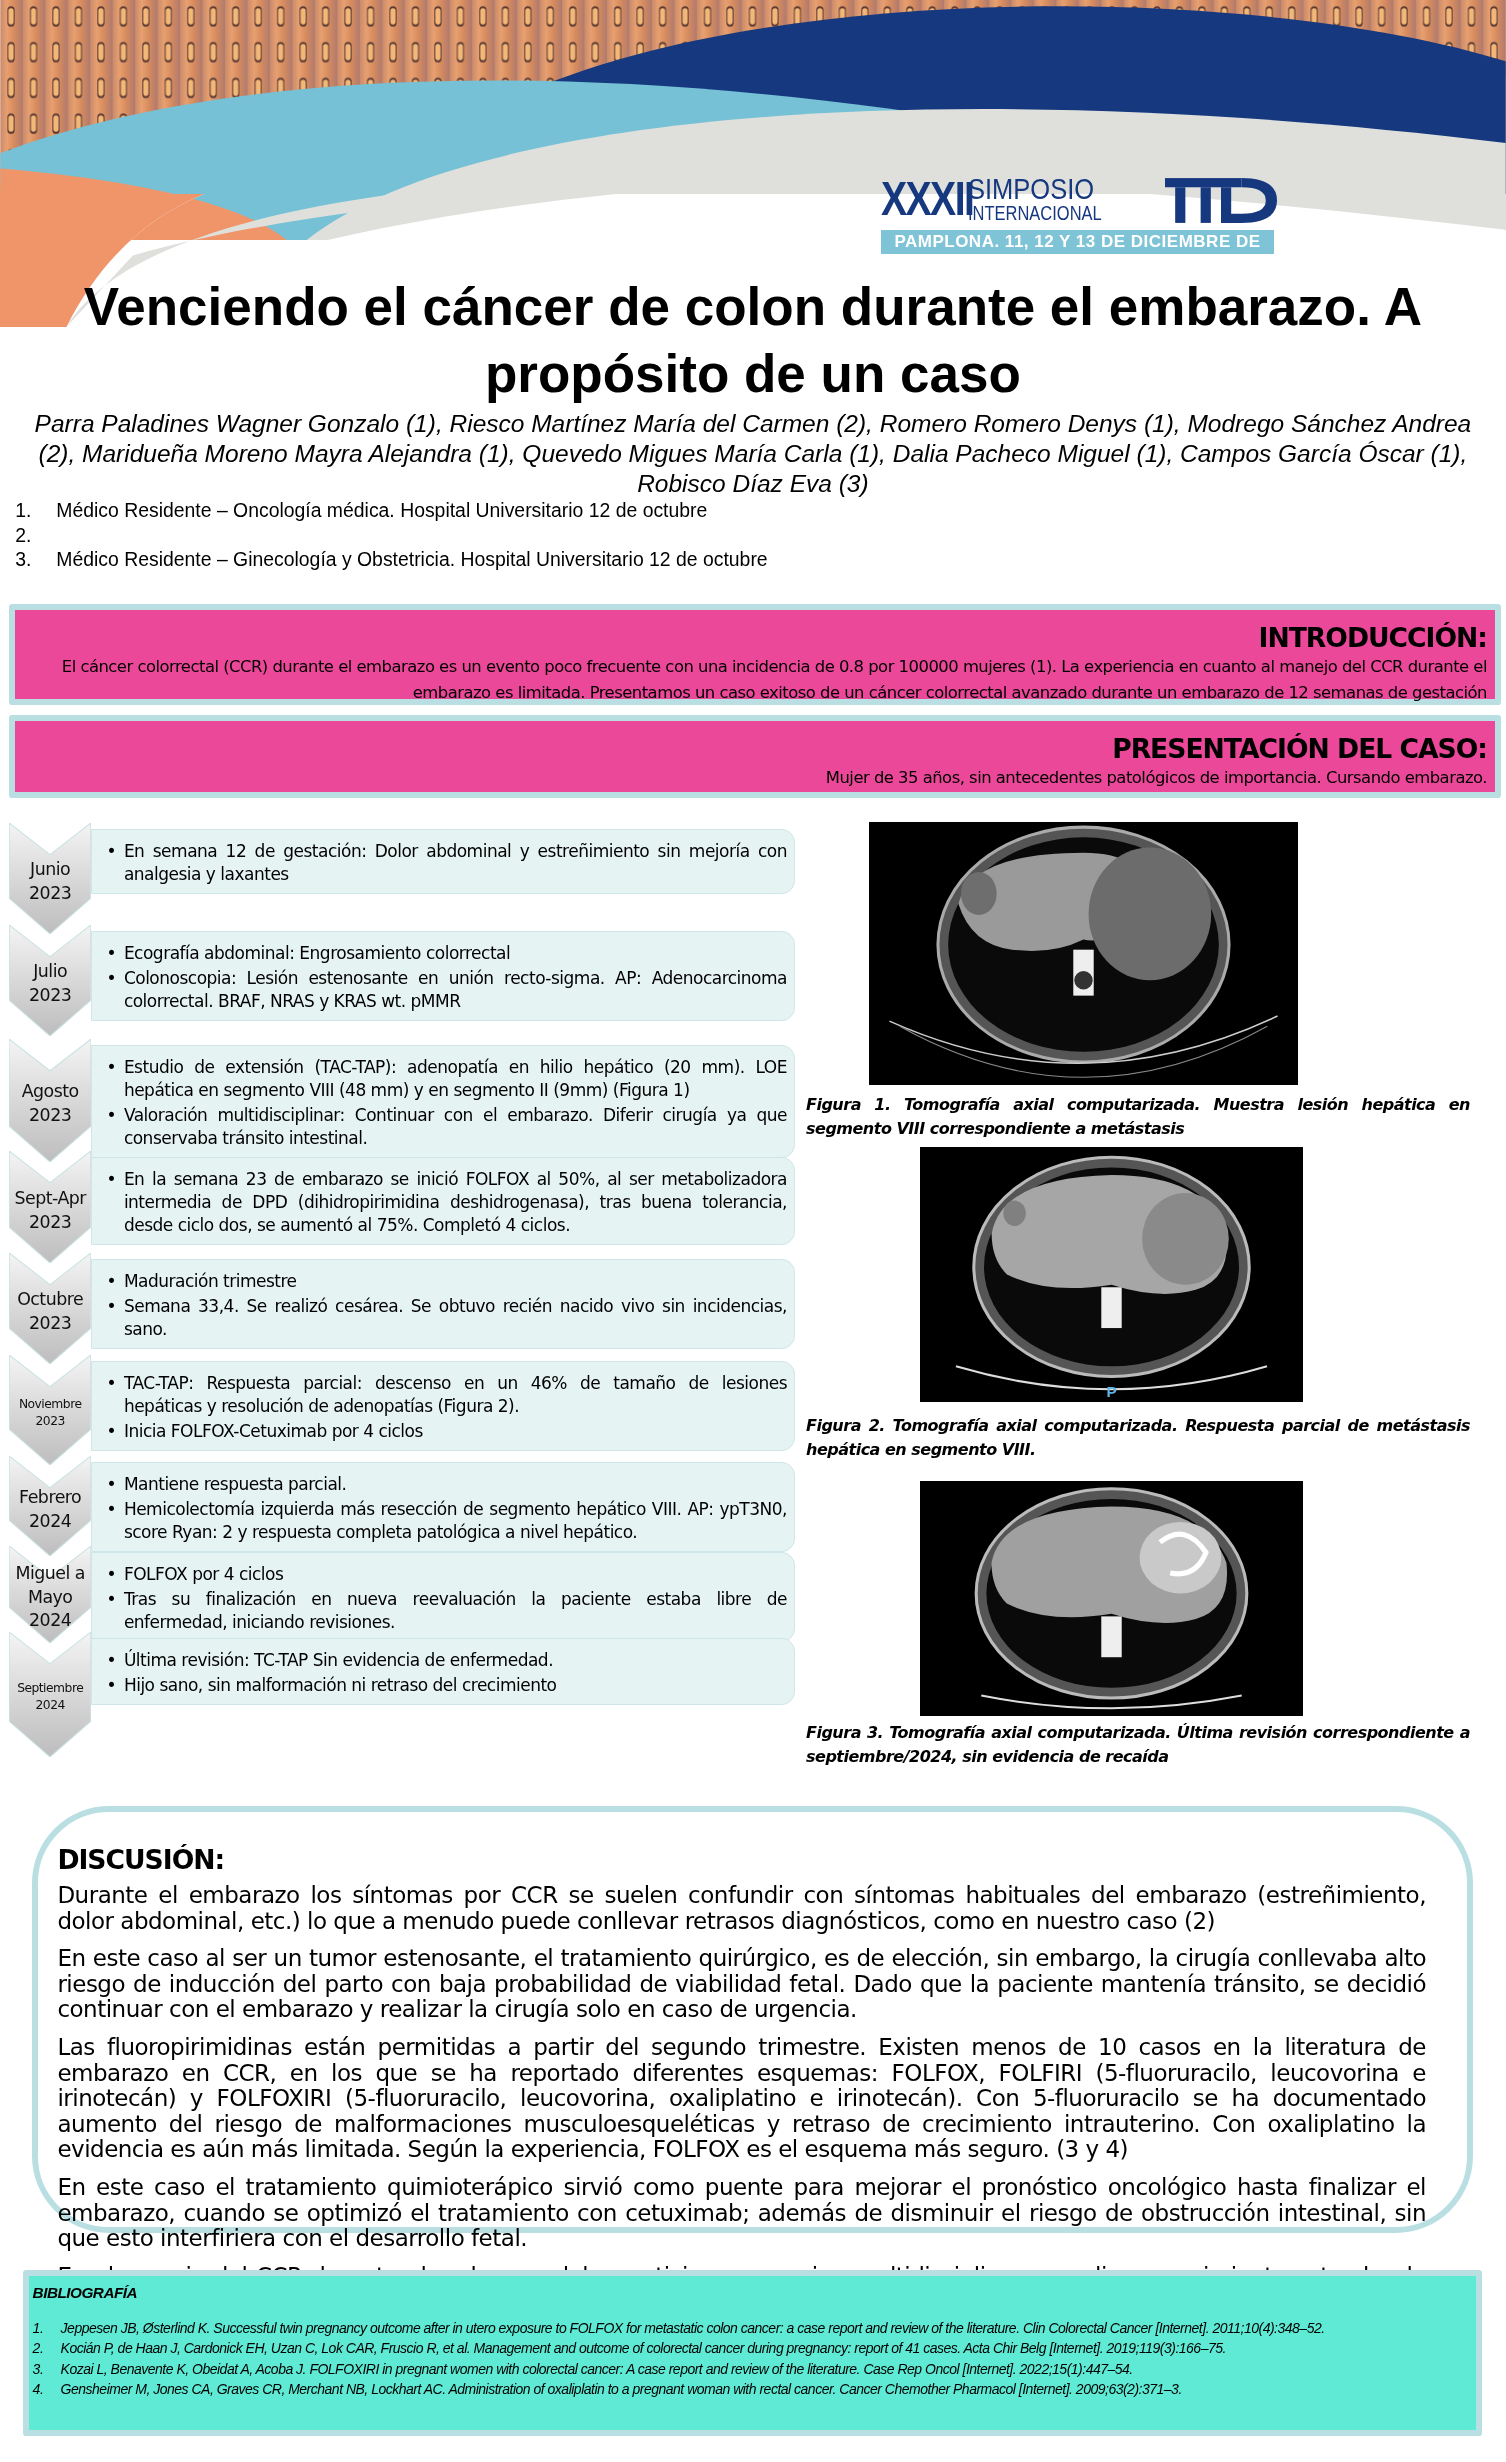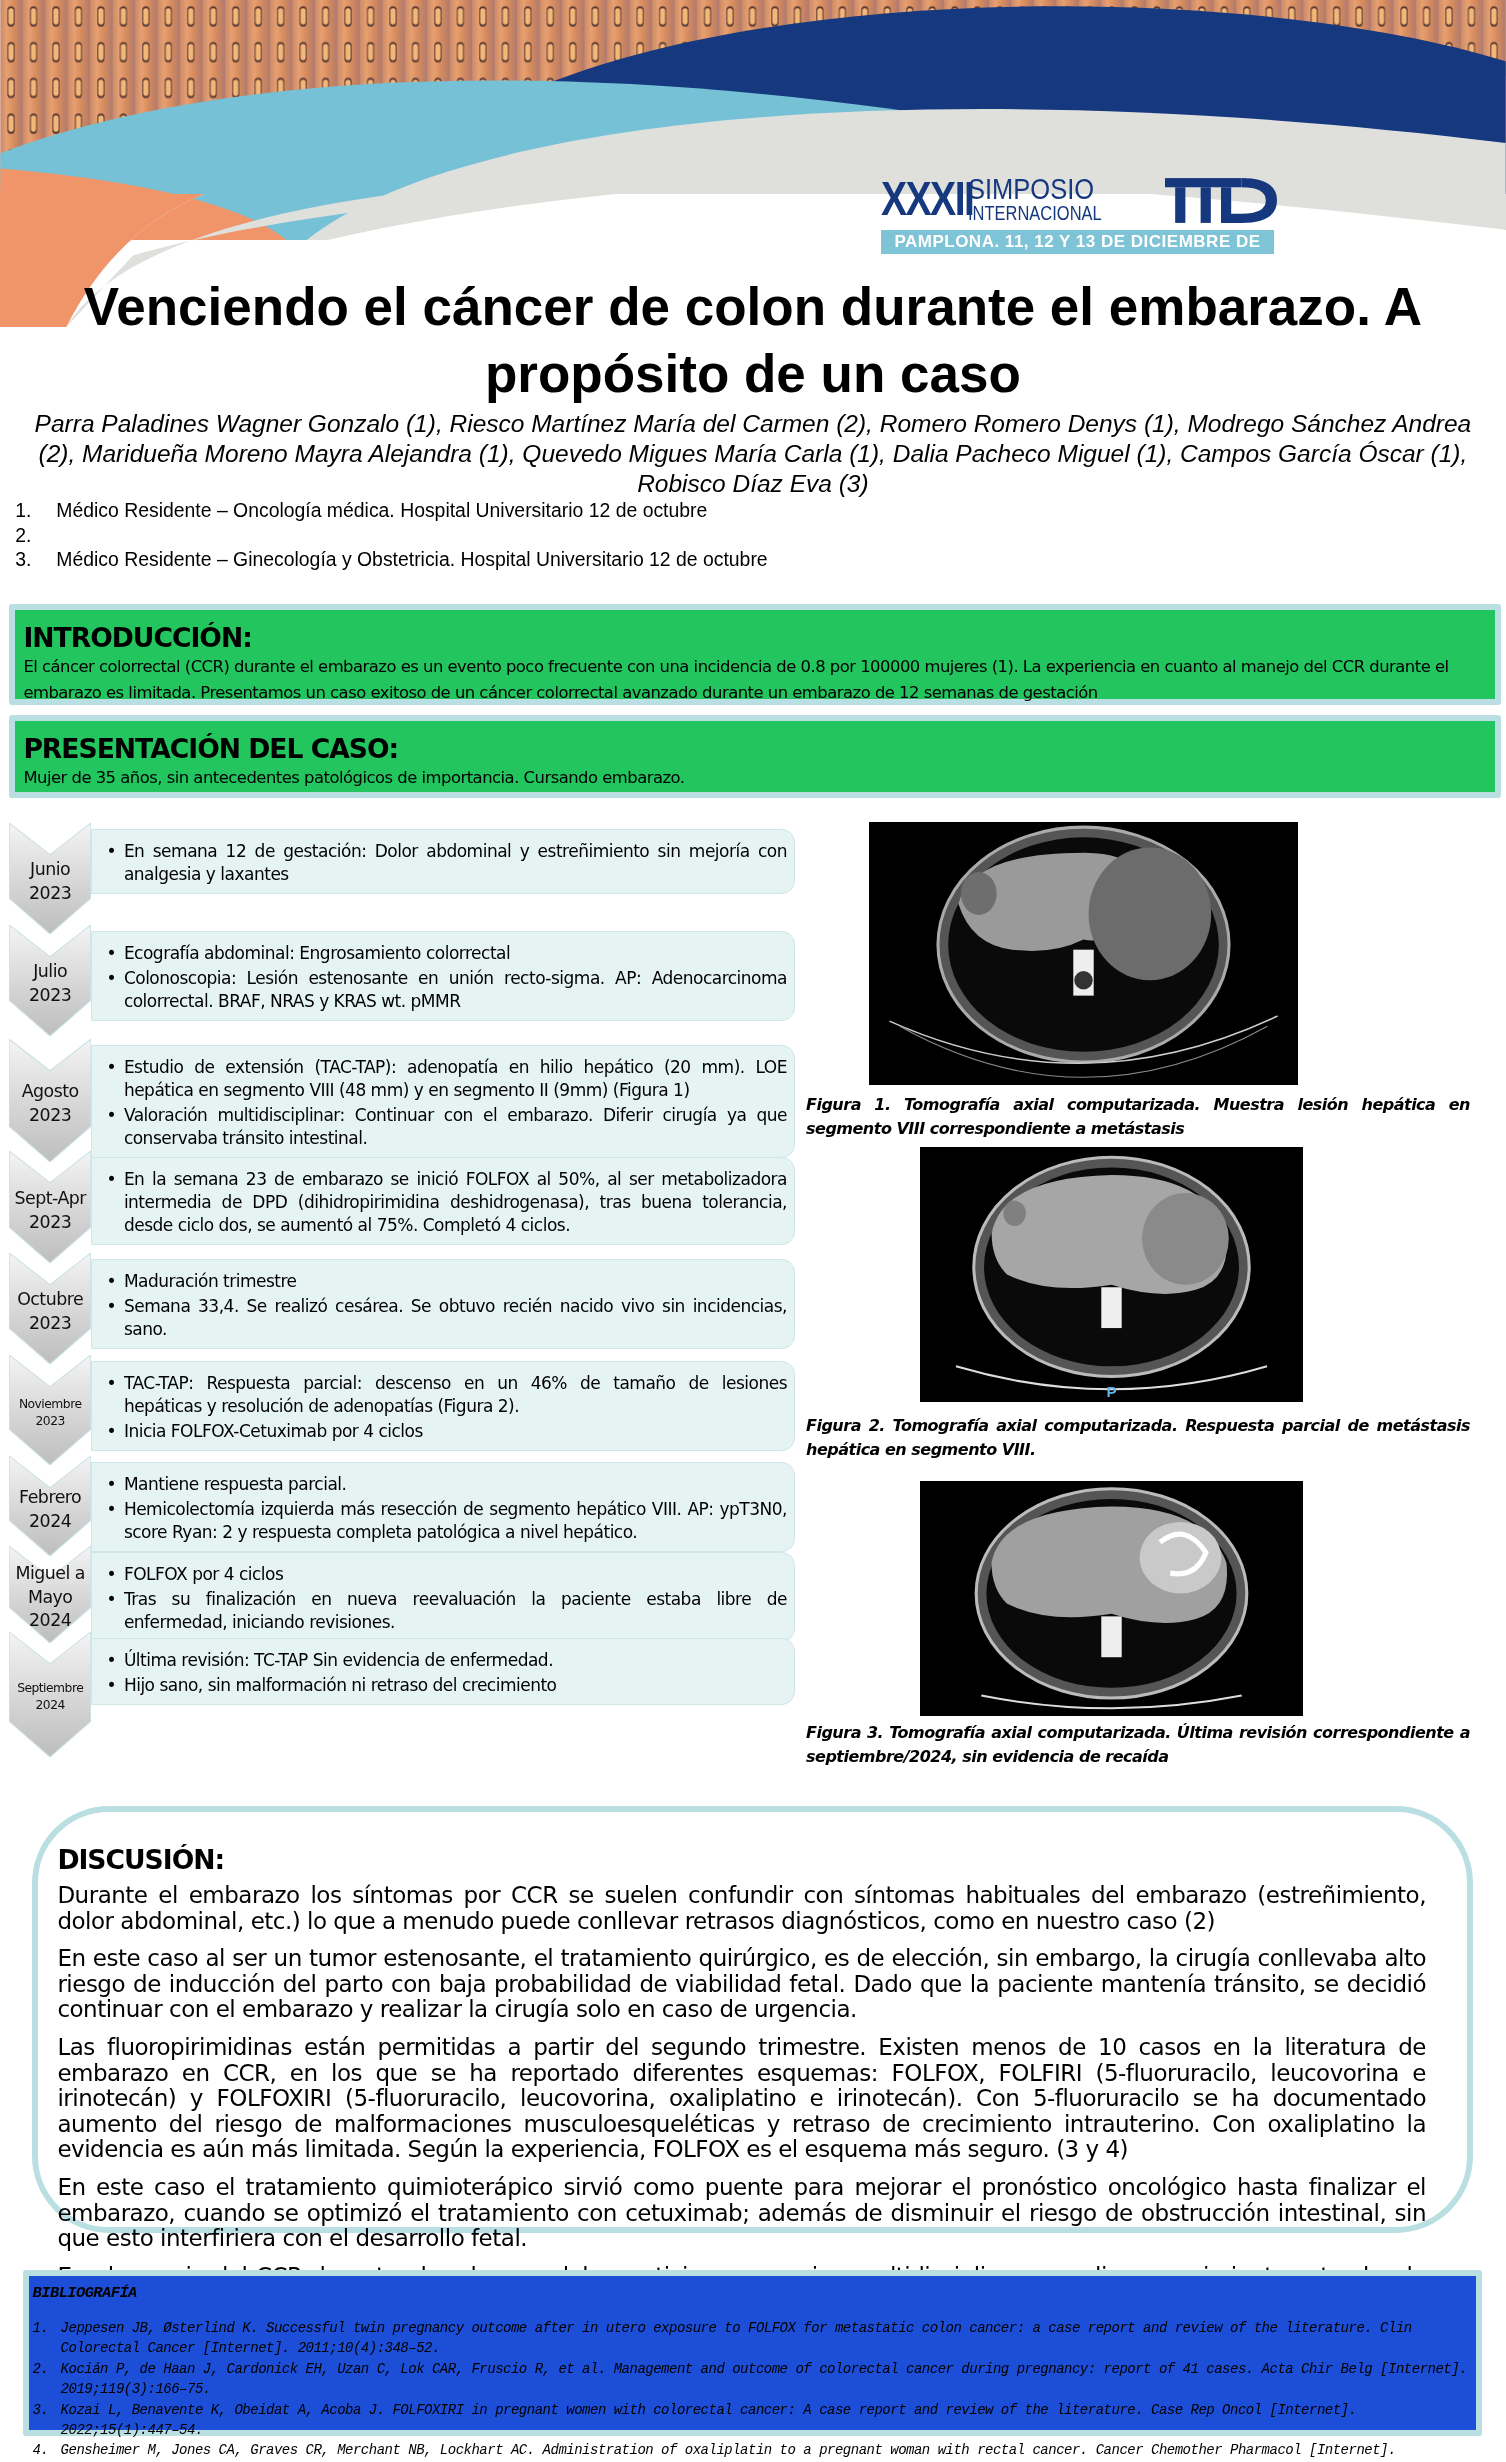--- a/index.html
+++ b/index.html
@@ -17,21 +17,21 @@
   .logo-strip { position: absolute; left: 0; top: 56px; width: 393px; height: 23.5px; background: #7ec4d6; color: #ffffff; font-weight: bold; font-size: 17px; line-height: 23.5px; text-align: center; letter-spacing: 0.5px; }
 
   
   .title { position: absolute; left: 20.4px; top: 273px; width: 1465px; text-align: center; font-weight: bold; font-size: 53px; line-height: 67px; }
   .authors { position: absolute; left: 20.4px; top: 409px; width: 1465px; text-align: center; font-style: italic; font-size: 24.5px; line-height: 30px; }
   .affils { position: absolute; left: 15.3px; top: 498px; list-style: none; margin: 0; padding: 0; font-size: 19.4px; line-height: 24.5px; }
   .affils li { display: flex; }
   .affils .num { width: 41px; }
 
   
-  .sec-box { position: absolute; background: #22c55e; border: 6.1px solid #b9dfe3; border-radius: 3.1px; box-sizing: border-box; font-family: "DejaVu Sans", sans-serif; }
+  .sec-box { position: absolute; background: #ec4899; border: 6.1px solid #b9dfe3; border-radius: 3.1px; box-sizing: border-box; font-family: "DejaVu Sans", sans-serif; text-align: right; }
   .sec-title { font-family: "DejaVu Sans", sans-serif; font-weight: bold; font-size: 26.6px; line-height: 33px; letter-spacing: -1px; }
   .sec-text { font-family: "DejaVu Sans", sans-serif; font-size: 16.4px; line-height: 25.5px; letter-spacing: -0.5px; }
 
   .intro { left: 9.2px; top: 604px; width: 1492px; height: 101px; padding: 11.2px 8.2px; }
   .caso { left: 9.2px; top: 715px; width: 1492px; height: 83px; padding: 11.2px 8.2px; }
 
   
   .timeline { position: absolute; left: 9.2px; top: 823px; width: 787px; }
   .tl-item { position: absolute; left: 0; width: 787px; }
   .tl-chevron { position: absolute; left: 0; top: 0; width: 82px; }
@@ -47,21 +47,21 @@
   .fig { position: absolute; background: #000; overflow: hidden; }
   .fig svg { display: block; }
   .fig-cap { position: absolute; left: 806px; width: 664px; font-family: "DejaVu Sans", sans-serif; font-weight: bold; font-style: italic; font-size: 16px; line-height: 23.5px; letter-spacing: -0.5px; text-align: justify; }
 
   
   .disc { position: absolute; left: 32px; top: 1806px; width: 1441px; height: 427px; border: 6.1px solid #b9dfe3; border-radius: 77px; box-sizing: border-box; padding: 31px 41px 10.2px 19.4px; background: #fff; }
   .disc .sec-title { margin-bottom: 7.2px; }
   .disc p { margin: 0 0 12.3px 0; text-align: justify; font-family: "DejaVu Sans", sans-serif; font-size: 23px; line-height: 25.5px; letter-spacing: -0.5px; }
 
   
-  .biblio { position: absolute; left: 22.5px; top: 2270px; width: 1459px; height: 166px; border: 6.1px solid #b9dfe3; border-radius: 3.1px; box-sizing: border-box; padding: 7.2px 4.1px; background: #1d4ed8; font-family: Liberation Mono, monospace; }
+  .biblio { position: absolute; left: 22.5px; top: 2270px; width: 1459px; height: 166px; border: 6.1px solid #b9dfe3; border-radius: 3.1px; box-sizing: border-box; padding: 7.2px 4.1px; background: #5eead4; }
   .biblio-title { font-weight: bold; font-style: italic; font-size: 15.3px; line-height: 20.4px; margin-bottom: 14.3px; letter-spacing: -0.5px; }
   .biblio ol { list-style: none; margin: 0; padding: 0; }
   .biblio li { display: flex; font-style: italic; font-size: 14px; line-height: 20.4px; letter-spacing: -0.5px; }
   .biblio li .n { width: 28px; flex-shrink: 0; }
 </style>
 </head>
 <body>
 
 <div class="banner">
   <svg width="1506" height="240" viewBox="0 0 2948 470">

